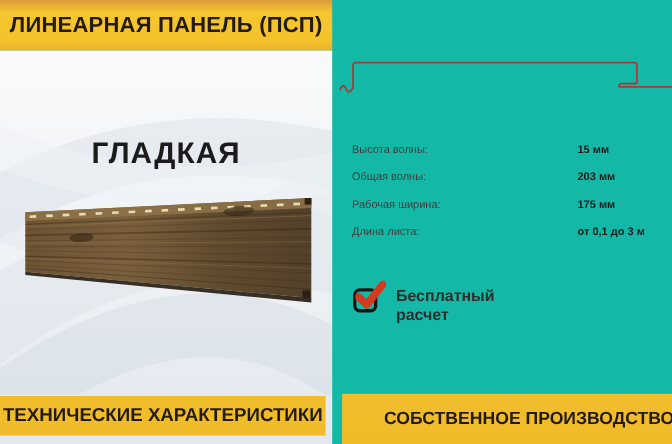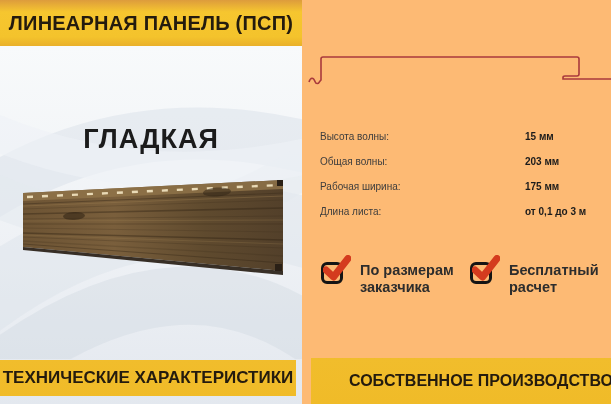--- a/index.html
+++ b/index.html
@@ -1,20 +1,20 @@
 <!DOCTYPE html>
 <html><head>
 <meta charset="utf-8">
 <style>
   * { margin:0; padding:0; box-sizing:border-box; }
   html,body { background:#ffffff; }
   body { font-family:"Liberation Sans", sans-serif; }
   .stage {
     position:relative; width:611px; height:404px;
-    background:#fdba74; overflow:hidden;
+    background:#14b8a6; overflow:hidden;
   }
   
   .banner {
     position:absolute; display:flex; align-items:center; justify-content:center;
     background:linear-gradient(180deg,#dd9c3c 0%,#f6c62f 26%,#f4c32c 80%,#e9b02a 100%);
     color:#241b0e; font-weight:800; text-align:center;
   }
   .banner-top { left:0; top:0; width:302px; height:46px; font-size:20px; letter-spacing:.2px; }
   .banner-bottom-left { left:0; top:360px; width:296px; height:36px; font-size:17px; background:linear-gradient(180deg,#f1bd2c 0%,#f0bb28 100%); }
   .banner-bottom-right { left:311px; top:358px; width:340px; height:46px; font-size:16px; background:linear-gradient(180deg,#f1bd2c 0%,#f0bb28 100%); }
@@ -125,29 +125,20 @@
     <div class="spec-label">Общая волны:</div>
     <div class="spec-value">203 мм</div>
     <div class="spec-label">Рабочая ширина:</div>
     <div class="spec-value">175 мм</div>
     <div class="spec-label">Длина листа:</div>
     <div class="spec-value">от 0,1 до 3 м</div>
   </div>
 
   <div class="features">
 
-    <div class="feature">
-      <span class="checkbox-wrap">
-        <span class="checkbox-box"></span>
-        <svg class="checkmark-svg" width="28" height="28" viewBox="0 0 28 28">
-          <path d="M3,15 L10.5,22 L25,3.5" fill="none" stroke="#d43b1e" stroke-width="7" stroke-linecap="round" stroke-linejoin="round"></path>
-        </svg>
-      </span>
-      <span class="feature-label">По размерам заказчика</span>
-    </div>
 
     <div class="feature">
       <span class="checkbox-wrap">
         <span class="checkbox-box"></span>
         <svg class="checkmark-svg" width="28" height="28" viewBox="0 0 28 28">
           <path d="M3,15 L10.5,22 L25,3.5" fill="none" stroke="#d43b1e" stroke-width="7" stroke-linecap="round" stroke-linejoin="round"></path>
         </svg>
       </span>
       <span class="feature-label">Бесплатный расчет</span>
     </div>

